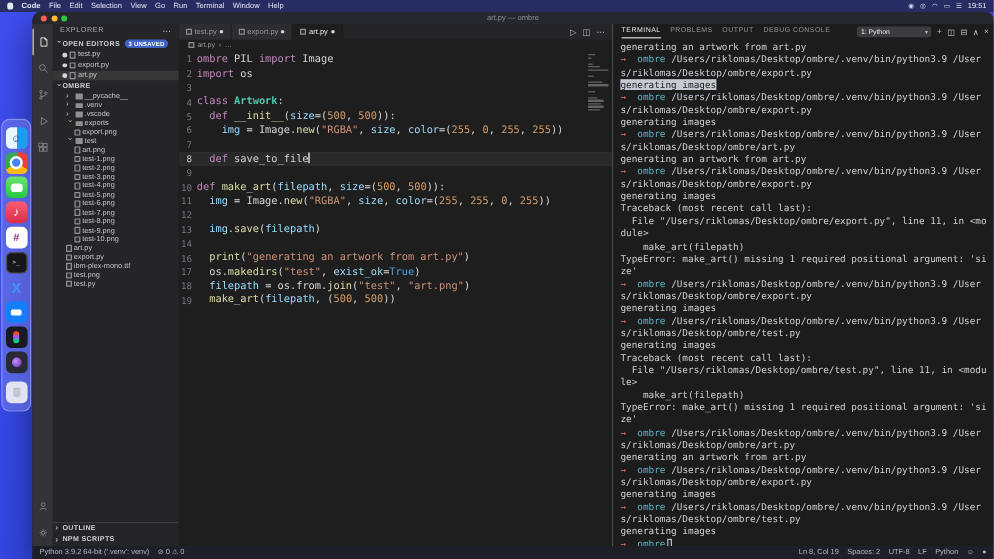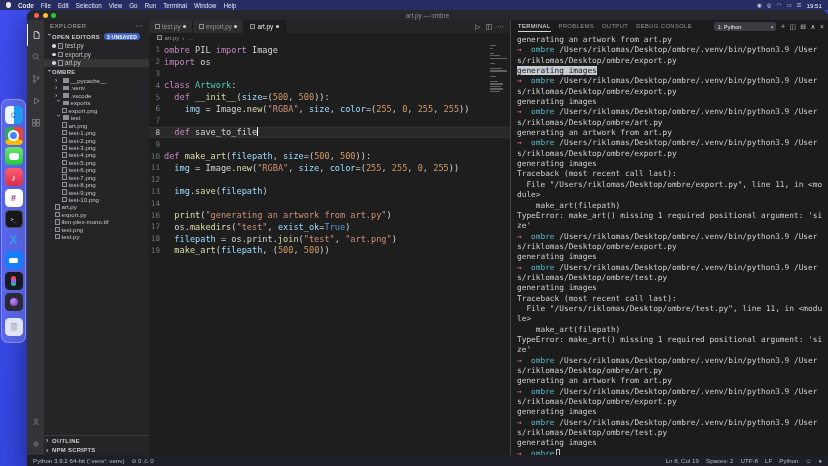--- a/index.html
+++ b/index.html
@@ -80,21 +80,21 @@
   .tab { display:flex; align-items:center; gap:2.5px; padding:0 6px; font-size:6.3px; color:#969698; background:#2d2d2f; border-right:1px solid #1b1b1c; }
   .tab.active { background:#1e1e1e; color:#e9e9ea; }
   .tab .dirty-dot { width:3px; height:3px; }
   .tab-actions { margin-left:auto; display:flex; align-items:center; gap:5px; padding-right:6px; color:#b9b9bf; font-size:7px; }
   .breadcrumb { height:9px; display:flex; align-items:center; gap:3px; padding-left:8px; font-size:5.9px; color:#9d9da3; flex:none; }
   .codearea { flex:1; position:relative; font-family:"DejaVu Sans Mono",monospace; font-size:8.6px; padding-top:2px; min-height:0; }
   .code-line { height:11.8px; display:flex; align-items:center; white-space:pre; position:relative; }
   .code-line.active-line { background:rgba(255,255,255,0.05); box-shadow:inset 0 0.5px 0 rgba(255,255,255,0.08), inset 0 -0.5px 0 rgba(255,255,255,0.08); }
   .gutter { width:15px; flex:none; text-align:right; padding-right:4px; color:#6e7681; font-size:7.6px; }
   .active-line .gutter { color:#c6c6c6; }
-  .tok-kw { color:#c586c0; } .tok-fn { color:#dcdcaa; } .tok-cls { color:#4ec9b0; }
+  .tok-kw { color:#c586c0; } .tok-fn { color:#dcdcaa; } .tok-cls { color:#4ec9b0;font-weight:bold; }
   .tok-var { color:#9cdcfe; } .tok-num { color:#d19a66; } .tok-str { color:#ce9178; }
   .tok-txt { color:#d4d4d4; } .tok-const { color:#569cd6; }
   .caret { display:inline-block; width:1px; height:9px; background:#ffffff; vertical-align:-1px; }
   .minimap { position:absolute; top:1px; right:1px; width:21px; padding:2px 2px 0 2px; background:rgba(30,30,30,0.6); }
   .mm-bar { height:1.3px; margin-bottom:1.25px; background:#7a7a7a; opacity:0.75; border-radius:0.5px; }
 
   
   .panel { flex:1; background:#1c1c1d; border-left:1px solid #464649; display:flex; flex-direction:column; min-width:0; }
   .panel-header { height:13px; display:flex; align-items:center; padding:0 4px 0 7px; flex:none; }
   .panel-tab { font-size:5.8px; letter-spacing:0.4px; color:#969698; margin-right:8px; padding:2px 0; }
@@ -400,21 +400,21 @@
             <div class="code-line"><span class="gutter">7</span><span></span></div>
             <div class="code-line active-line"><span class="gutter">8</span><span><span class="tok-txt">  </span><span class="tok-kw">def </span><span class="tok-txt">save_to_file</span><span class="caret"></span></span></div>
             <div class="code-line"><span class="gutter">9</span><span></span></div>
             <div class="code-line"><span class="gutter">10</span><span><span class="tok-kw">def </span><span class="tok-fn">make_art</span><span class="tok-txt">(</span><span class="tok-var">filepath</span><span class="tok-txt">, </span><span class="tok-var">size</span><span class="tok-txt">=(</span><span class="tok-num">500</span><span class="tok-txt">, </span><span class="tok-num">500</span><span class="tok-txt">)):</span></span></div>
             <div class="code-line"><span class="gutter">11</span><span><span class="tok-txt">  </span><span class="tok-var">img</span><span class="tok-txt"> = Image.</span><span class="tok-fn">new</span><span class="tok-txt">(</span><span class="tok-str">"RGBA"</span><span class="tok-txt">, </span><span class="tok-var">size</span><span class="tok-txt">, </span><span class="tok-var">color</span><span class="tok-txt">=(</span><span class="tok-num">255</span><span class="tok-txt">, </span><span class="tok-num">255</span><span class="tok-txt">, </span><span class="tok-num">0</span><span class="tok-txt">, </span><span class="tok-num">255</span><span class="tok-txt">))</span></span></div>
             <div class="code-line"><span class="gutter">12</span><span></span></div>
             <div class="code-line"><span class="gutter">13</span><span><span class="tok-txt">  </span><span class="tok-var">img</span><span class="tok-txt">.</span><span class="tok-fn">save</span><span class="tok-txt">(</span><span class="tok-var">filepath</span><span class="tok-txt">)</span></span></div>
             <div class="code-line"><span class="gutter">14</span><span></span></div>
             <div class="code-line"><span class="gutter">16</span><span><span class="tok-txt">  </span><span class="tok-fn">print</span><span class="tok-txt">(</span><span class="tok-str">"generating an artwork from art.py"</span><span class="tok-txt">)</span></span></div>
             <div class="code-line"><span class="gutter">17</span><span><span class="tok-txt">  os.</span><span class="tok-fn">makedirs</span><span class="tok-txt">(</span><span class="tok-str">"test"</span><span class="tok-txt">, </span><span class="tok-var">exist_ok</span><span class="tok-txt">=</span><span class="tok-const">True</span><span class="tok-txt">)</span></span></div>
-            <div class="code-line"><span class="gutter">18</span><span><span class="tok-txt">  </span><span class="tok-var">filepath</span><span class="tok-txt"> = os.print.</span><span class="tok-fn">join</span><span class="tok-txt">(</span><span class="tok-str">"test"</span><span class="tok-txt">, </span><span class="tok-str">"art.png"</span><span class="tok-txt">)</span></span></div>
+            <div class="code-line"><span class="gutter">18</span><span><span class="tok-txt">  </span><span class="tok-var">filepath</span><span class="tok-txt"> = os.from.</span><span class="tok-fn">join</span><span class="tok-txt">(</span><span class="tok-str">"test"</span><span class="tok-txt">, </span><span class="tok-str">"art.png"</span><span class="tok-txt">)</span></span></div>
             <div class="code-line"><span class="gutter">19</span><span><span class="tok-txt">  </span><span class="tok-fn">make_art</span><span class="tok-txt">(</span><span class="tok-var">filepath</span><span class="tok-txt">, (</span><span class="tok-num">500</span><span class="tok-txt">, </span><span class="tok-num">500</span><span class="tok-txt">))</span></span></div>
           </div>
         <div class="minimap" id="minimap">
             <div class="mm-bar" style="width: 6.3px;"></div>
             <div class="mm-bar" style="width: 2.7px;"></div>
             <div class="mm-bar" style="width: 0px; opacity: 0;"></div>
             <div class="mm-bar" style="width: 4.2px;"></div>
             <div class="mm-bar" style="width: 9.6px;"></div>
             <div class="mm-bar" style="width: 17px;"></div>
             <div class="mm-bar" style="width: 0px; opacity: 0;"></div>

